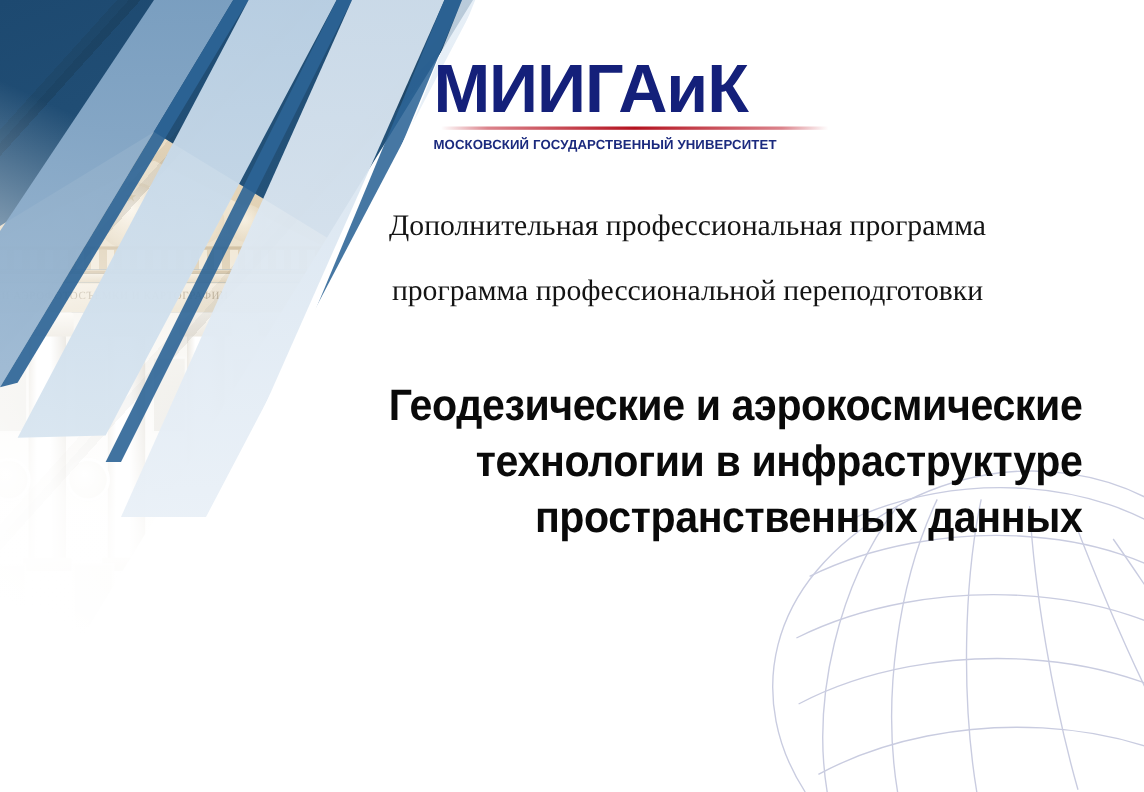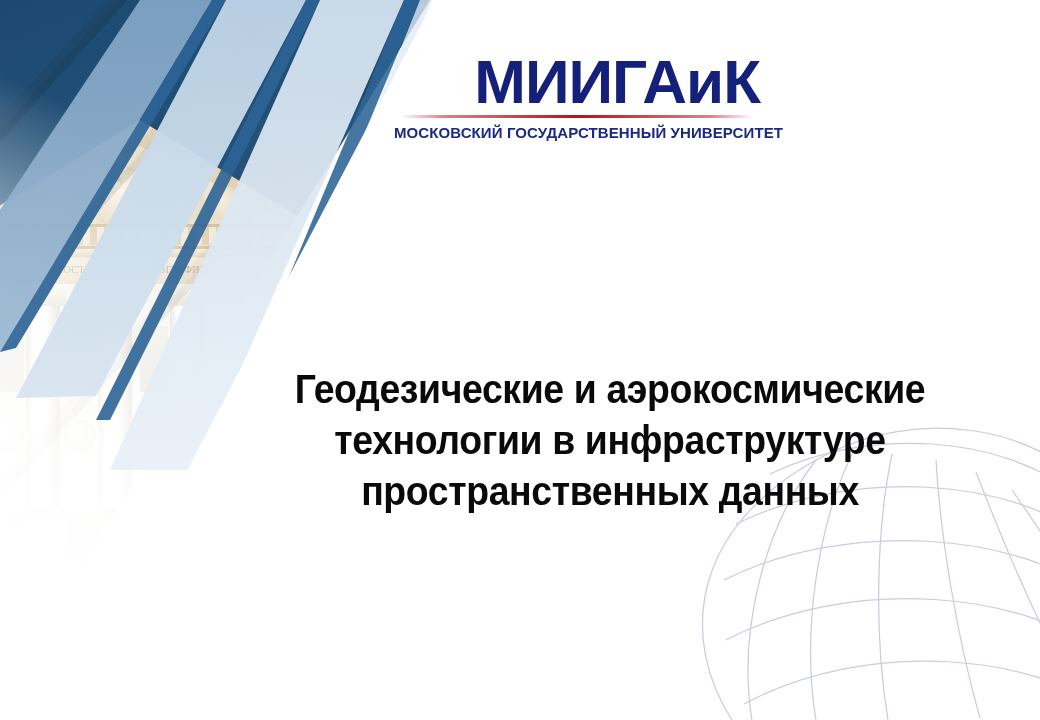--- a/index.html
+++ b/index.html
@@ -242,21 +242,21 @@
     height: 300px;
     pointer-events: none;
   }
 
   
   #logo {
     position: absolute;
     left: 394px;
     top: 50px;
     width: 366px;
-    text-align: right;
+    text-align: left;
   }
   #logo-wordmark {
     font-family: "Liberation Sans", sans-serif;
     font-weight: bold;
     font-size: 62px;
     line-height: 1.02;
     letter-spacing: -1px;
     color: #14207a;
     white-space: nowrap;
   }
@@ -267,21 +267,21 @@
     background: linear-gradient(90deg,
       rgba(190,30,45,0) 0%,
       rgba(190,30,45,.55) 12%,
       #b4121f 50%,
       rgba(190,30,45,.55) 88%,
       rgba(190,30,45,0) 100%);
   }
   .logo-sub {
     font-family: "Liberation Sans", sans-serif;
     font-weight: bold;
-    font-size: 15px;
+    font-size: 12px;
     letter-spacing: .1px;
     color: #1b2a7e;
     line-height: 1.38;
     white-space: nowrap;
   }
 
   
   #program-lines {
     position: absolute;
     left: 230px;
@@ -294,23 +294,23 @@
     font-size: 27px;
     color: #141414;
     line-height: 1.0;
     white-space: nowrap;
   }
   .program-line.l1 { margin-bottom: 32px; }
 
   #main-title {
     position: absolute;
     left: 210px;
-    top: 364px;
+    top: 344px;
     width: 800px;
-    text-align: center;
+    text-align: right;
   }
   .title-line {
     font-family: "Liberation Sans", sans-serif;
     font-weight: bold;
     font-size: 40px;
     line-height: 1.28;
     color: #0a0a0a;
     letter-spacing: -0.4px;
     white-space: nowrap;
     transform: scaleX(.935);
@@ -438,20 +438,24 @@
       <path d="M392 70 C 434 130, 482 204, 520 262"></path>
     </g>
   </svg>
 
   <div id="logo">
     <div id="logo-wordmark">МИИГАиК</div>
     <div id="logo-rule"></div>
     <div class="logo-sub">МОСКОВСКИЙ ГОСУДАРСТВЕННЫЙ УНИВЕРСИТЕТ</div>
   </div>
 
+  <div id="program-lines">
+    <div class="program-line l1">Дополнительная профессиональная программа</div>
+    <div class="program-line l2">программа профессиональной переподготовки</div>
+  </div>
 
   <div id="main-title">
     <div class="title-line">Геодезические и аэрокосмические</div>
     <div class="title-line">технологии в инфраструктуре</div>
     <div class="title-line">пространственных данных</div>
   </div>
 
 </div>
 
 </body></html>

